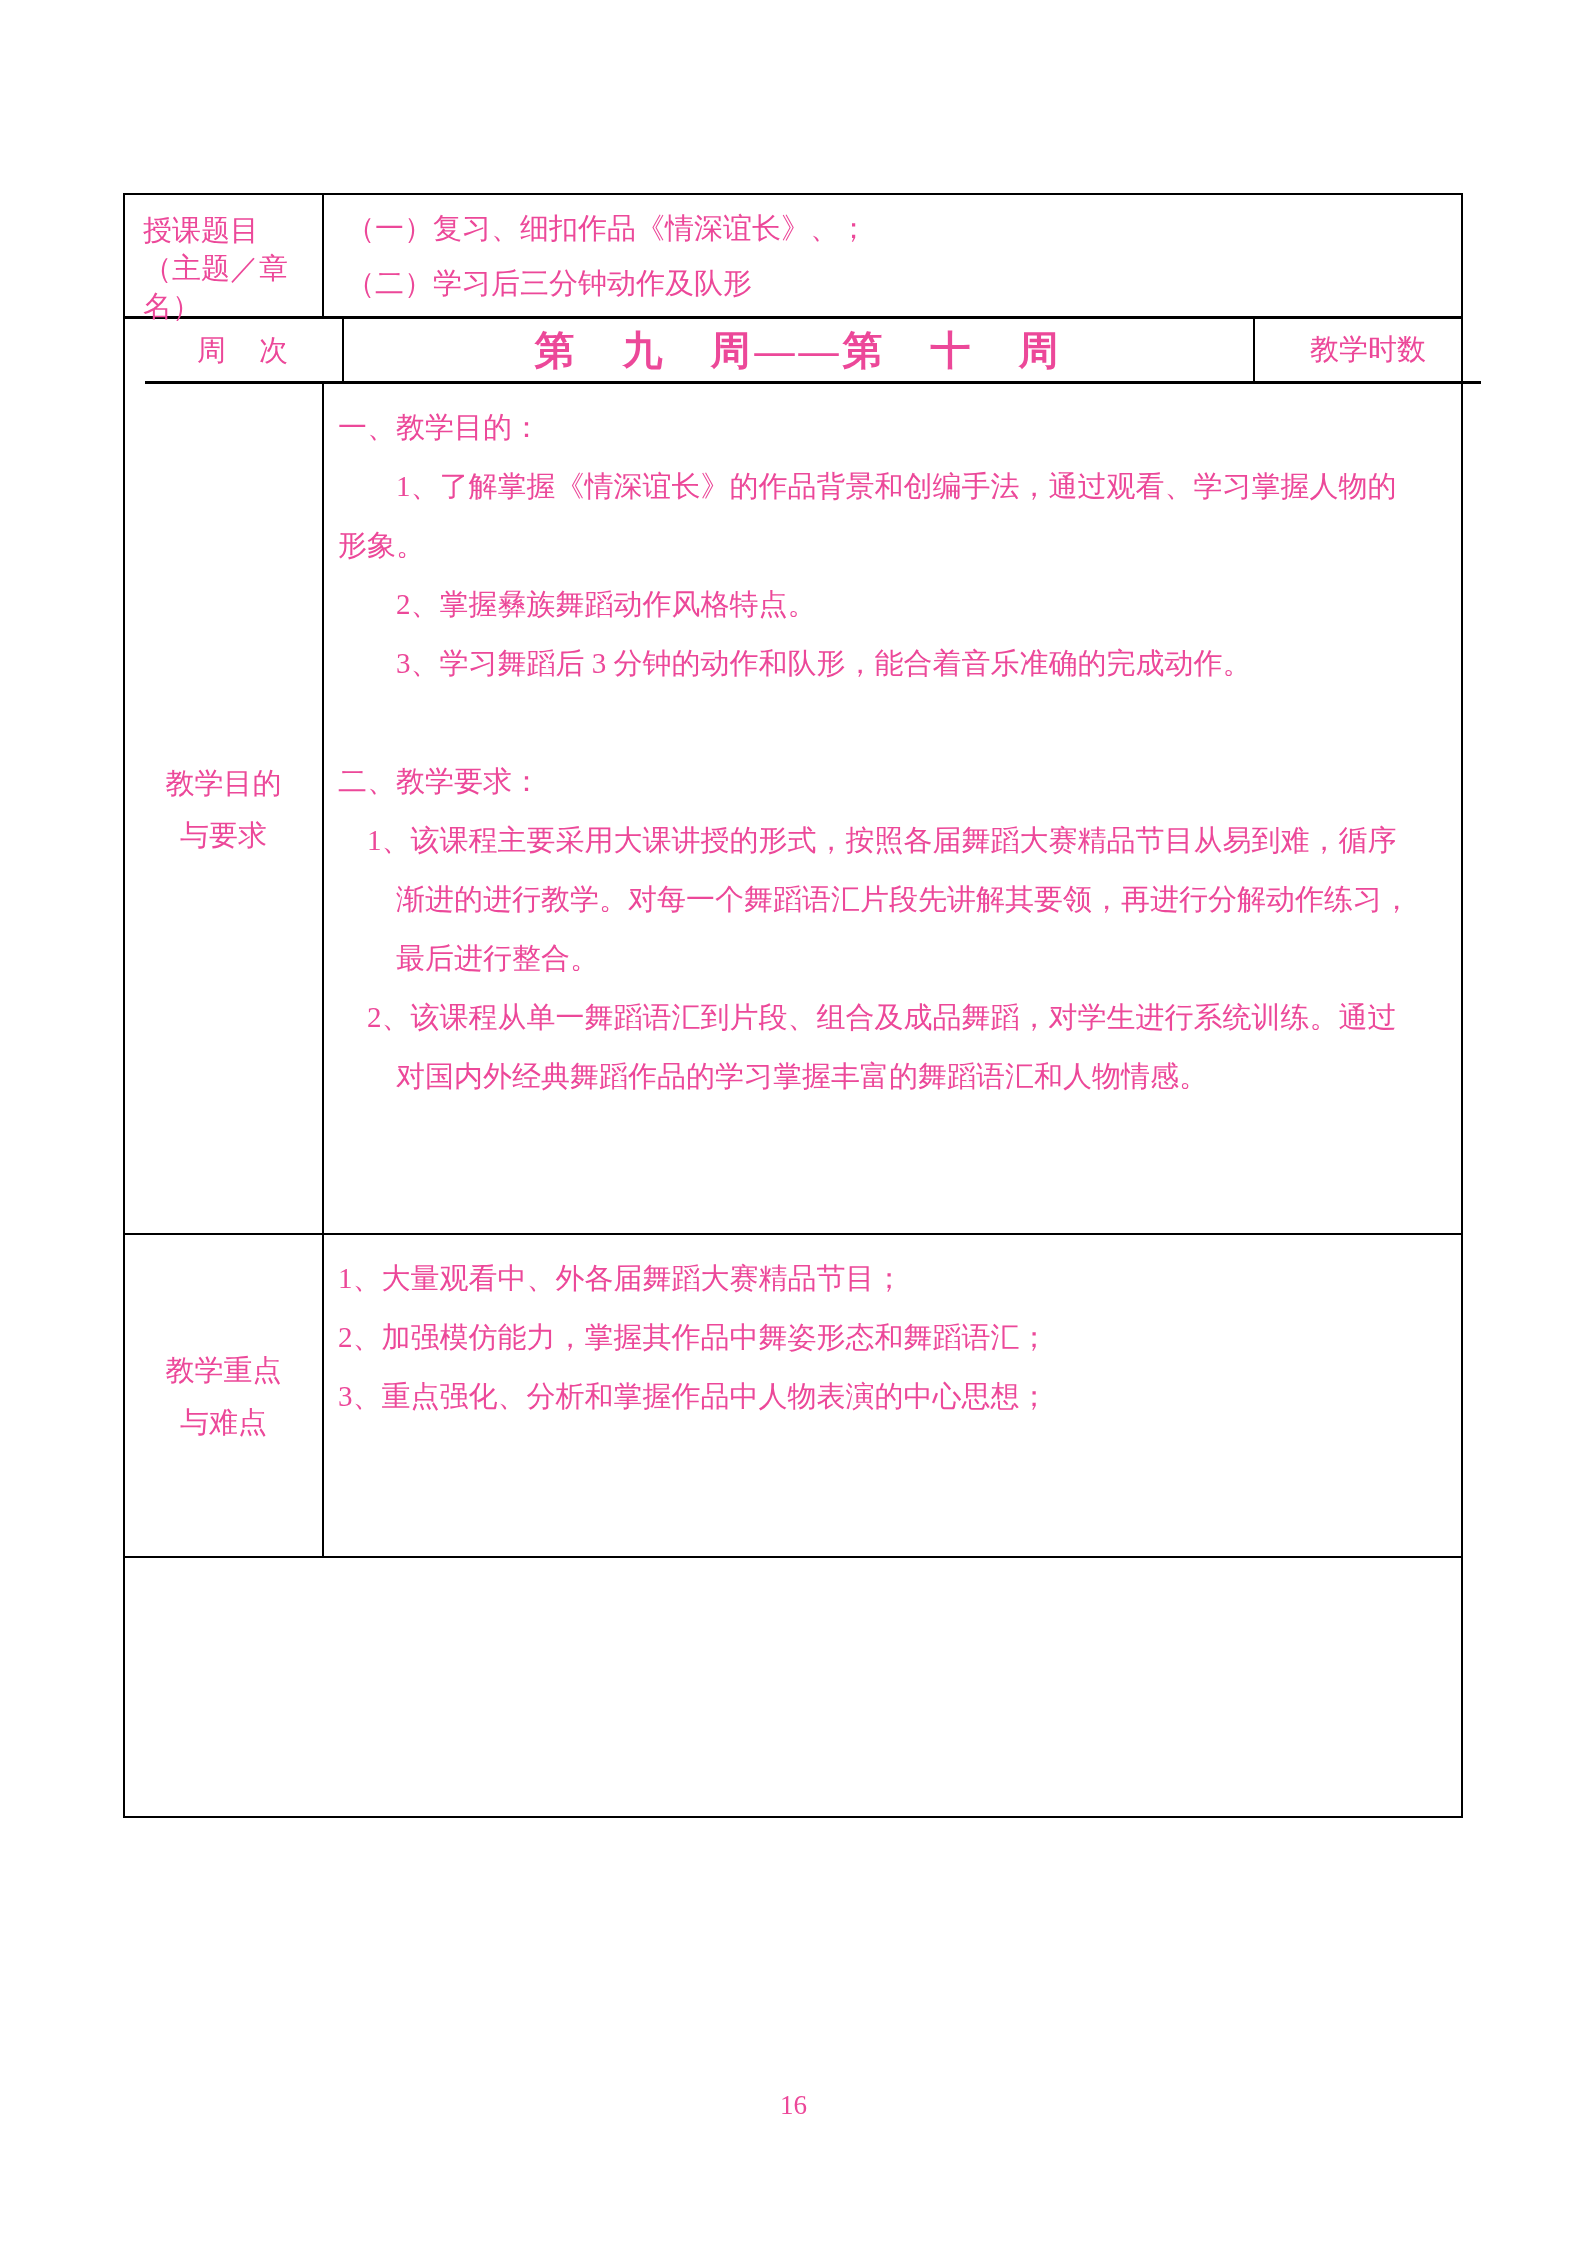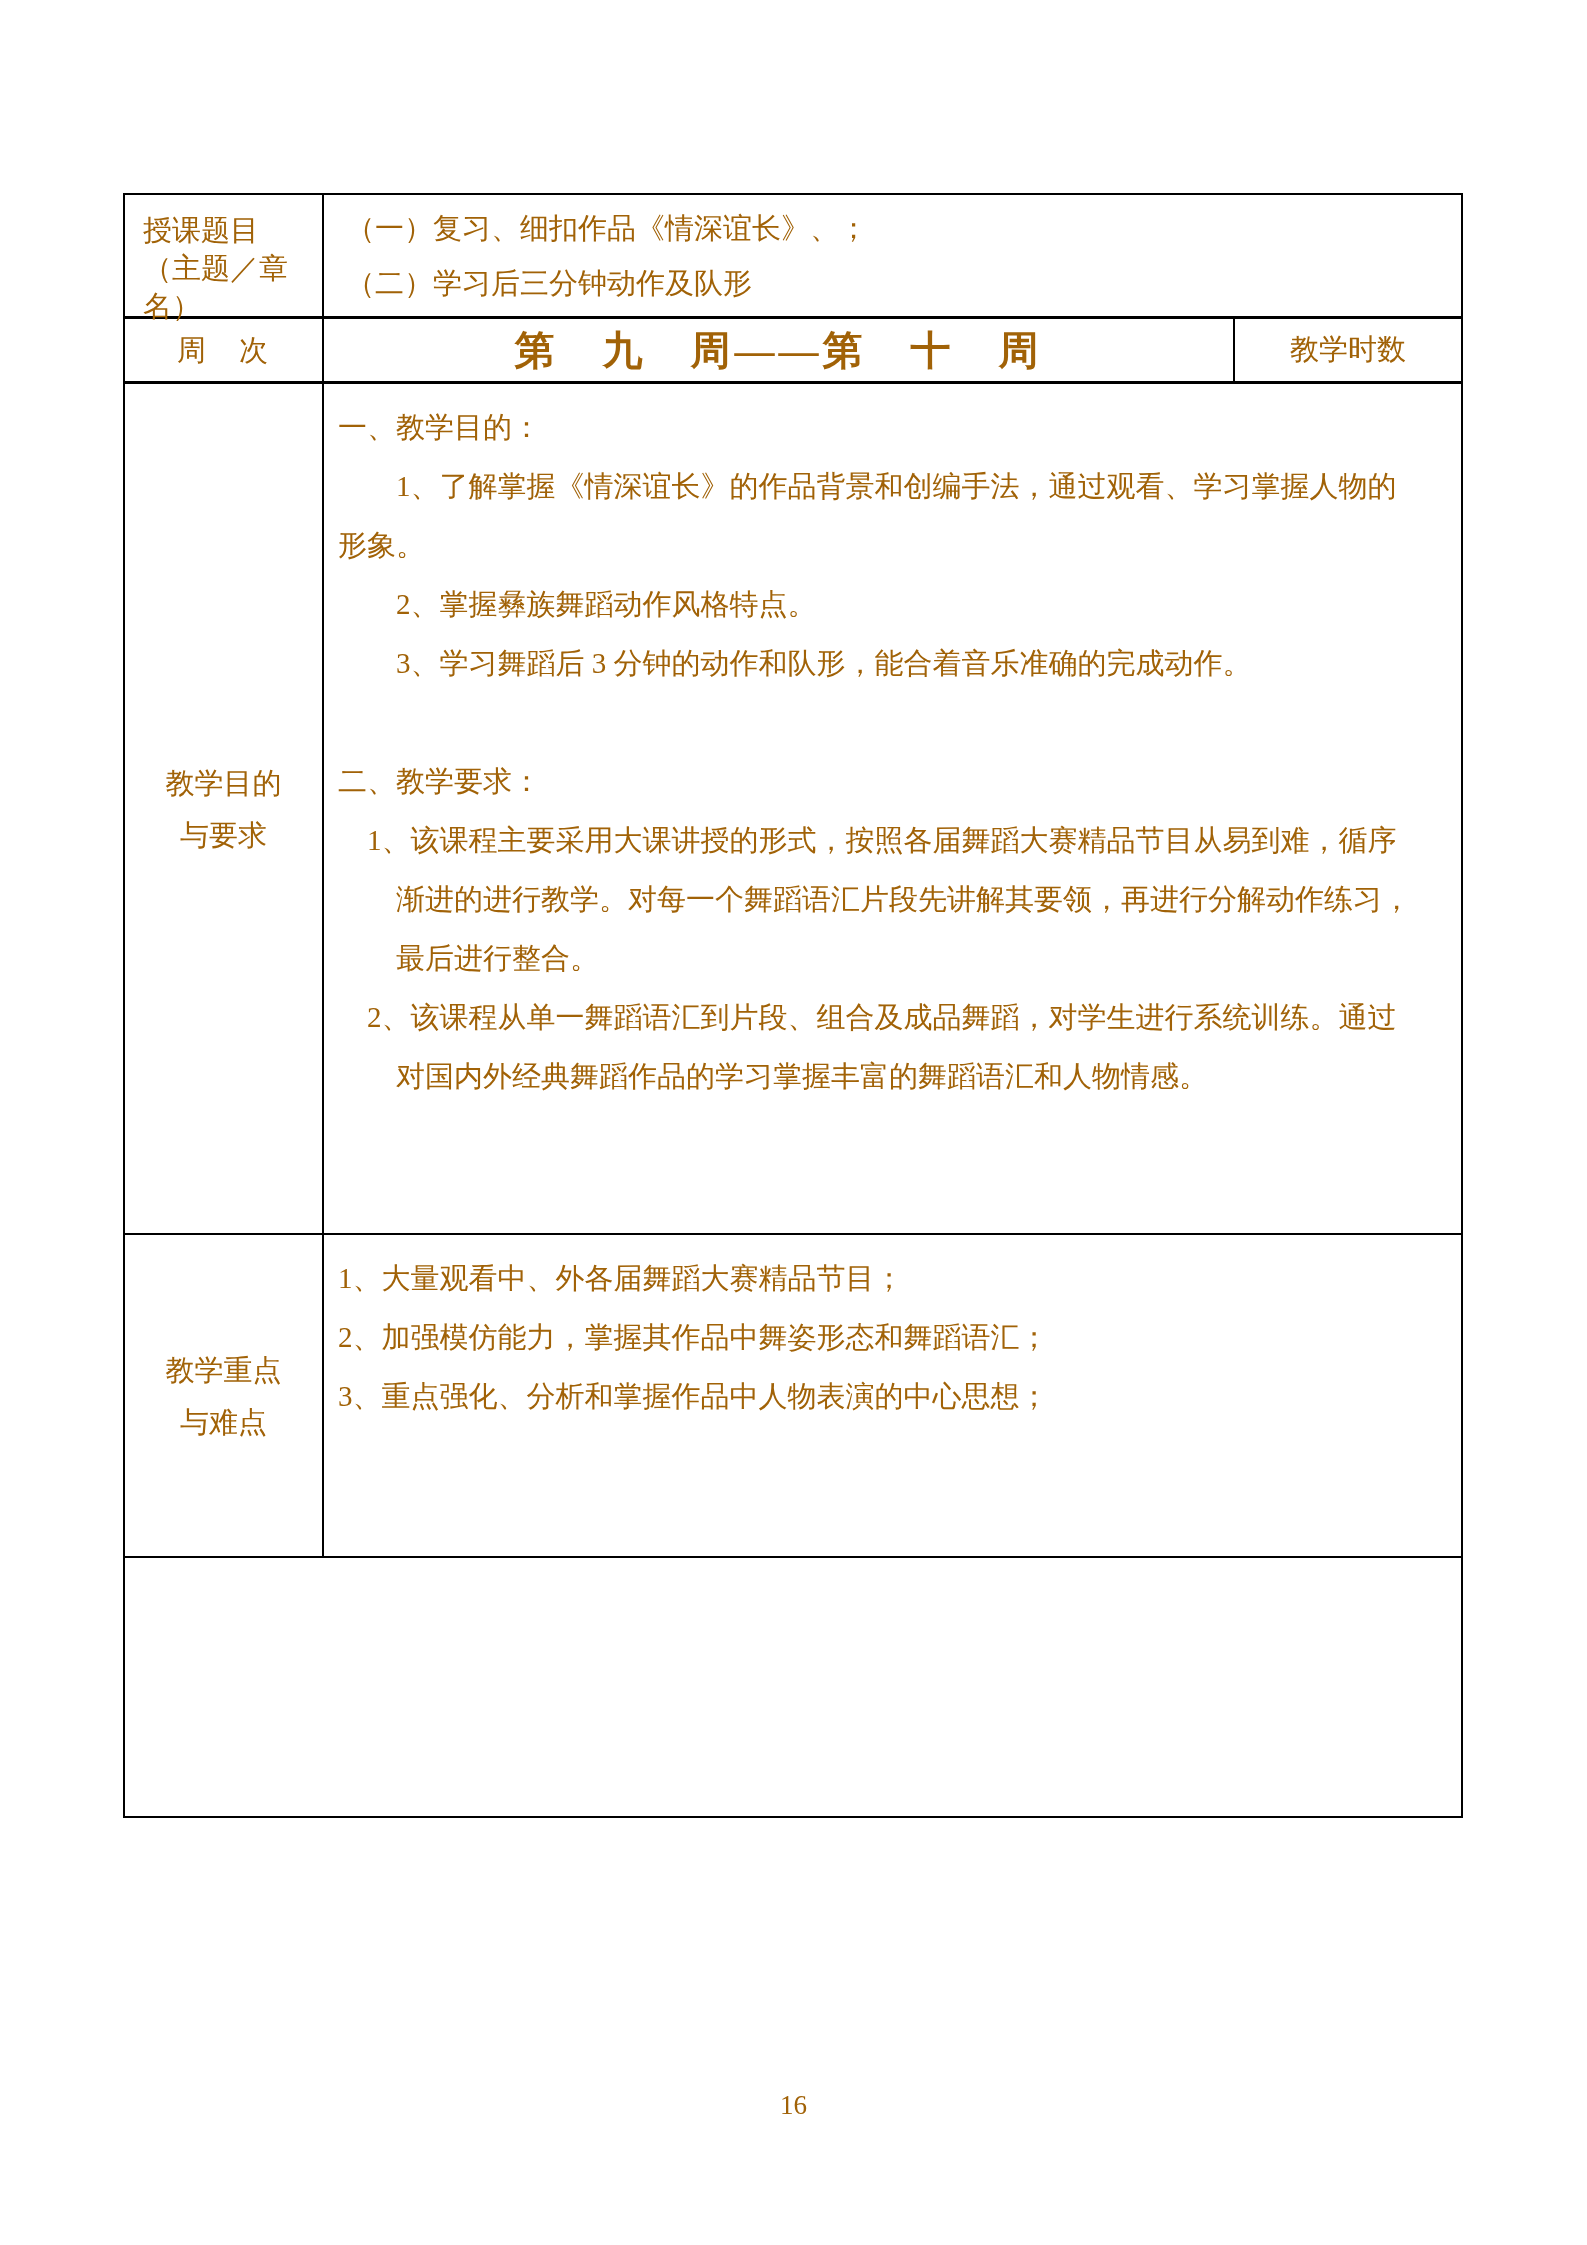--- a/index.html
+++ b/index.html
@@ -1,33 +1,33 @@
 <!DOCTYPE html>
 <html><head>
 <meta charset="utf-8">
 <style>
   html, body { margin:0; padding:0; background:#ffffff; }
   .page {
     position:relative;
     width:1587px; height:2245px;
     background:#ffffff;
-    color:#a16207;
+    color:#ec4899;
     font-family:"Liberation Serif","DejaVu Serif",serif;
     overflow:hidden;
   }
   .doc-table {
     position:absolute; left:123px; top:193px;
     width:1340px; height:1625px;
     border:2px solid #000;
     box-sizing:border-box;
     display:flex; flex-direction:column;
   }
   .row { display:flex; box-sizing:border-box; width:100%; }
   .r1 { height:124px; border-bottom:3px solid #000; }
-  .r2 { height:65px;  border-bottom:3px solid #000; }
+  .r2 { height:65px;  border-bottom:3px solid #000;margin-left:20px; }
   .r3 { height:851px; border-bottom:2px solid #000; }
   .r4 { height:323px; border-bottom:2px solid #000; }
   .r5 { height:258px; }
 
   .label-cell {
     width:199px; flex:0 0 199px;
     border-right:2px solid #000;
     box-sizing:border-box;
     display:flex; flex-direction:column;
     justify-content:center; align-items:center;

